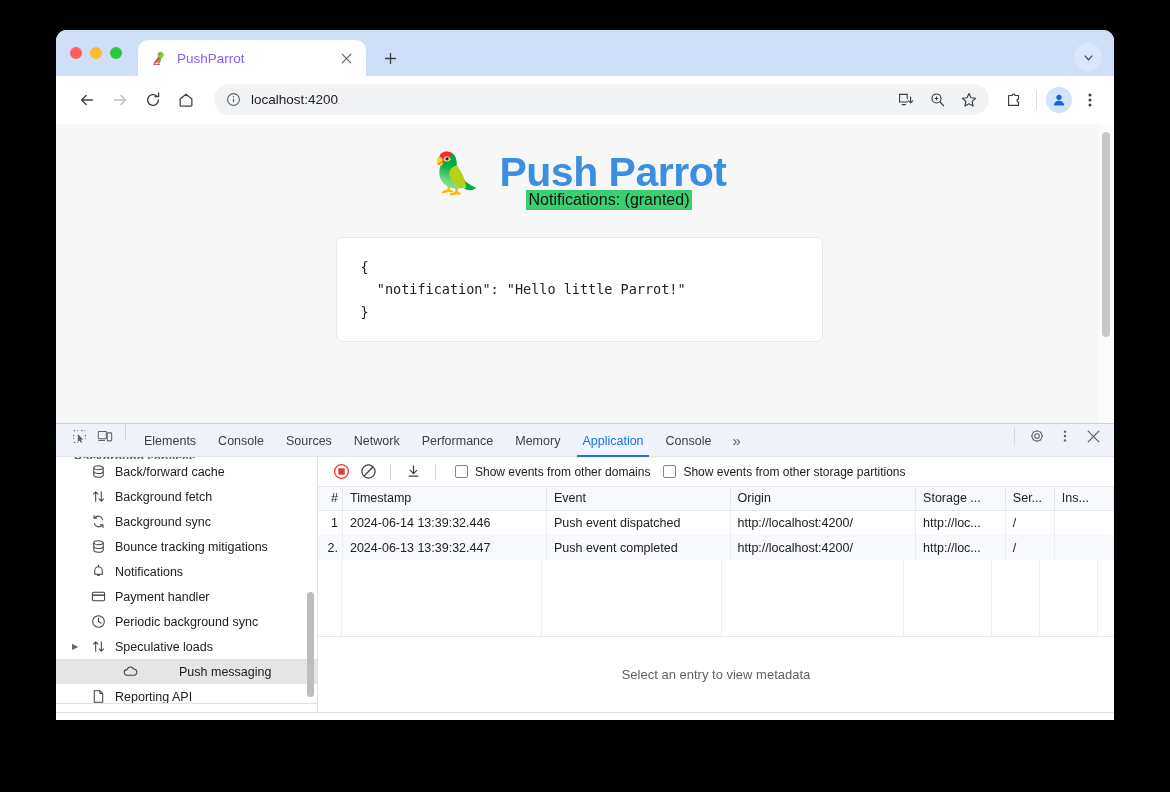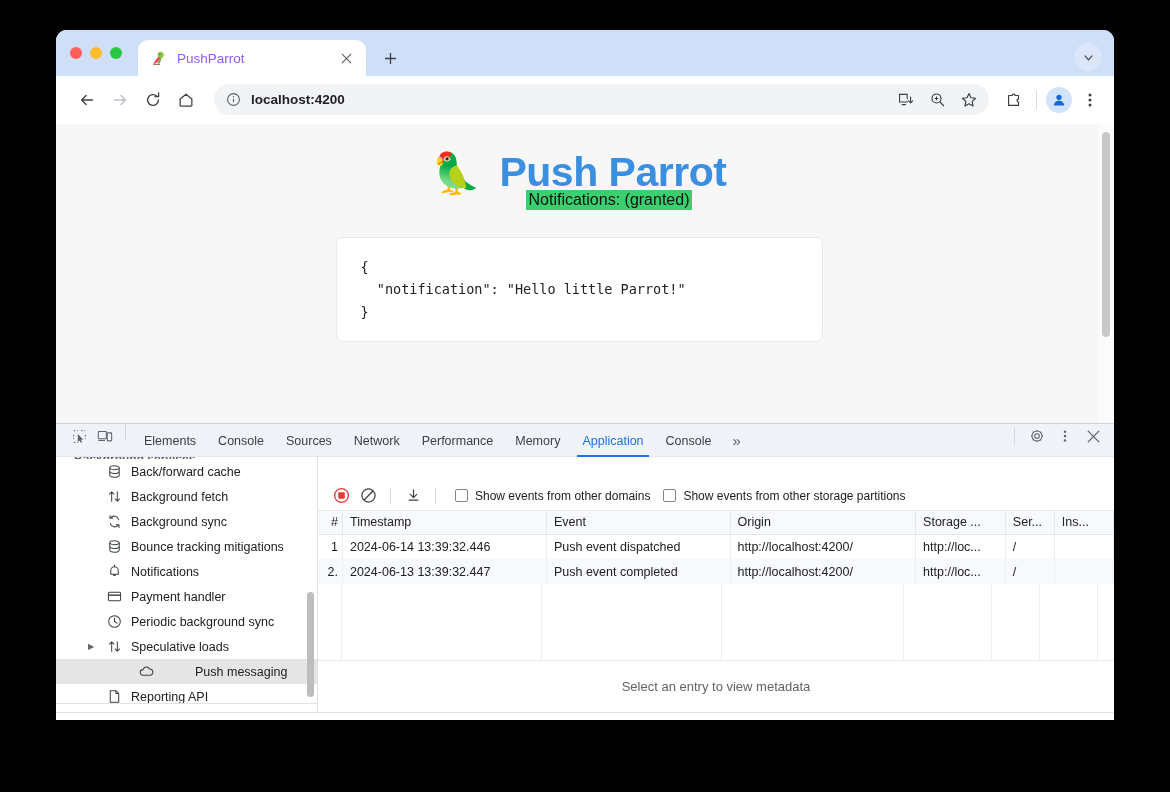--- a/index.html
+++ b/index.html
@@ -92,21 +92,20 @@
   .omnibox {
     flex: 1;
     height: 31px;
     background: #f1f3f4;
     border-radius: 16px;
     display: flex; align-items: center;
     padding: 0 12px;
     gap: 10px;
     margin: 0 8px 0 10px;
     position: relative;
-    font-weight: bold;
   }
   .omnibox-url { font-size: 13.5px; color: #202124; flex: 1; }
   .omni-actions { display: flex; align-items: center; gap: 4px; position: absolute; right: 6px; }
   .tb-icon {
     width: 28px; height: 28px; border-radius: 50%;
     display: flex; align-items: center; justify-content: center;
     color: #3c4043; flex: none;
   }
   .divider-v { width: 1px; height: 18px; background: #dadce0; margin: 0 5px; }
   .avatar-btn {
@@ -220,21 +219,21 @@
   }
   .dt-section-clip {
     height: 8px; overflow: hidden;
     font-size: 12px; color: #5f6368; font-weight: bold;
     padding-left: 18px; line-height: 16px;
     margin-top: -8px;
   }
   .tree-item {
     height: 25px;
     display: flex; align-items: center;
-    padding-left: 32px;
+    padding-left: 16px;
     gap: 8px;
     font-size: 12.5px;
     color: #202124;
     white-space: nowrap;
   }
   .tree-item.selected { background: #e5e5e5; gap: 40px; }
   .tree-arrow {
     width: 10px; flex: none;
     color: #5f6368; font-size: 8px;
     display: flex; align-items: center;
@@ -246,21 +245,21 @@
     width: 7px; height: 105px;
     background: #bdbdbd;
     border-radius: 4px;
   }
   .sidebar-bottom-line {
     position: absolute; left: 0; right: 0; bottom: 8px;
     border-top: 1px solid #e0e3e8;
   }
 
   
-  .dt-main { flex: 1; display: flex; flex-direction: column; min-width: 0; background: #fff; margin-top: 24px; }
+  .dt-main { flex: 1; display: flex; flex-direction: column; min-width: 0; background: #fff; }
   .panel-toolbar {
     height: 30px; flex: none;
     display: flex; align-items: center;
     padding: 0 10px 0 12px;
     gap: 5px;
     border-bottom: 1px solid #e8eaee;
   }
   .rec-btn {
     width: 22px; height: 22px;
     display: flex; align-items: center; justify-content: center;

